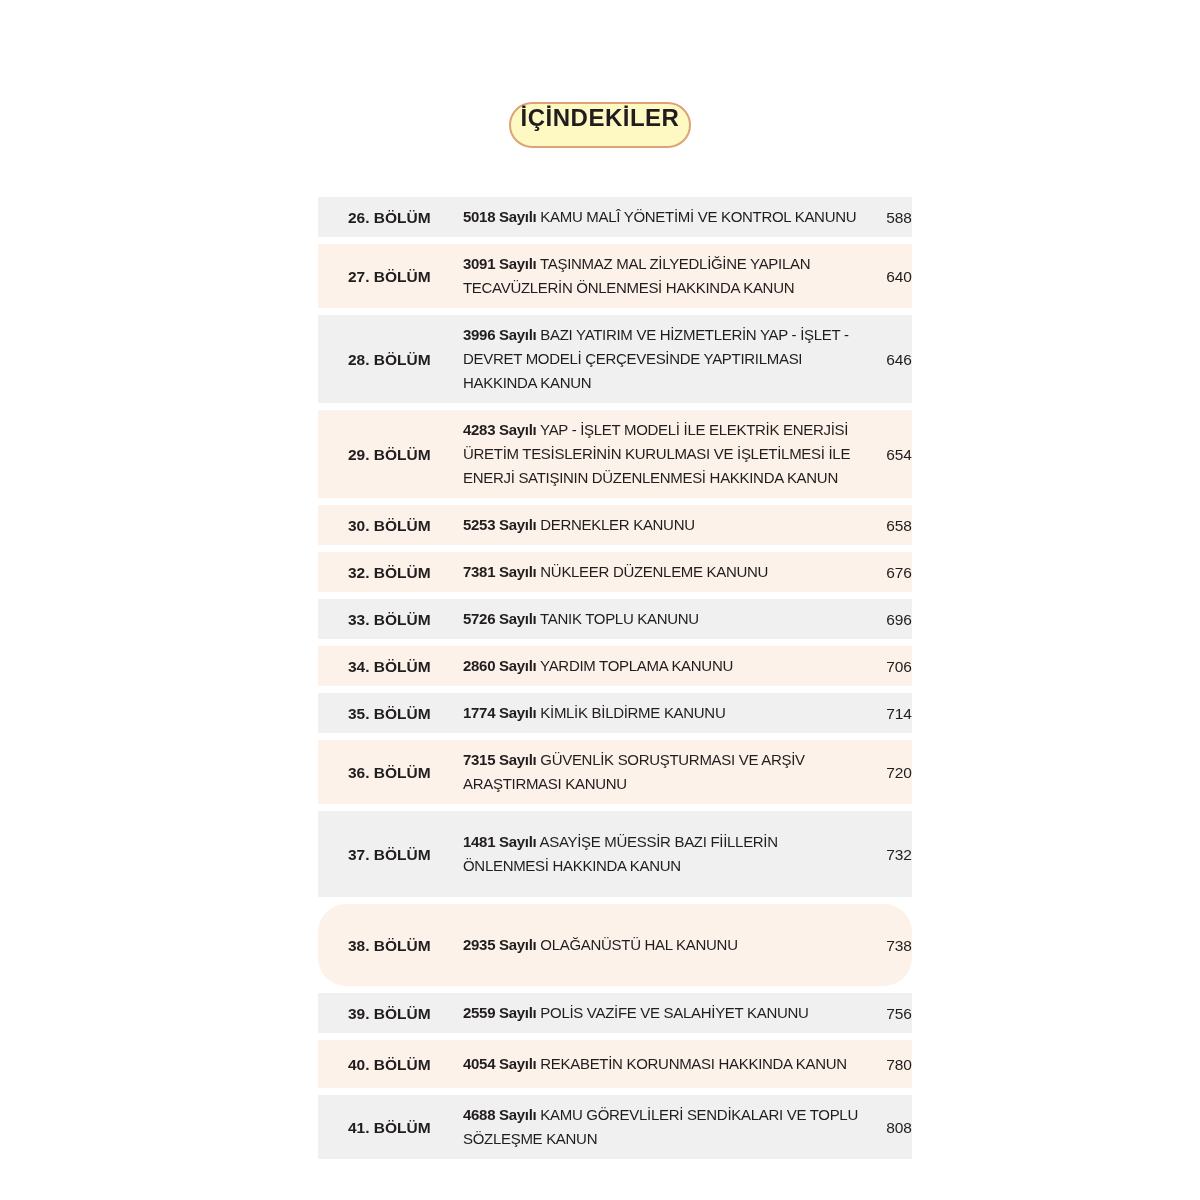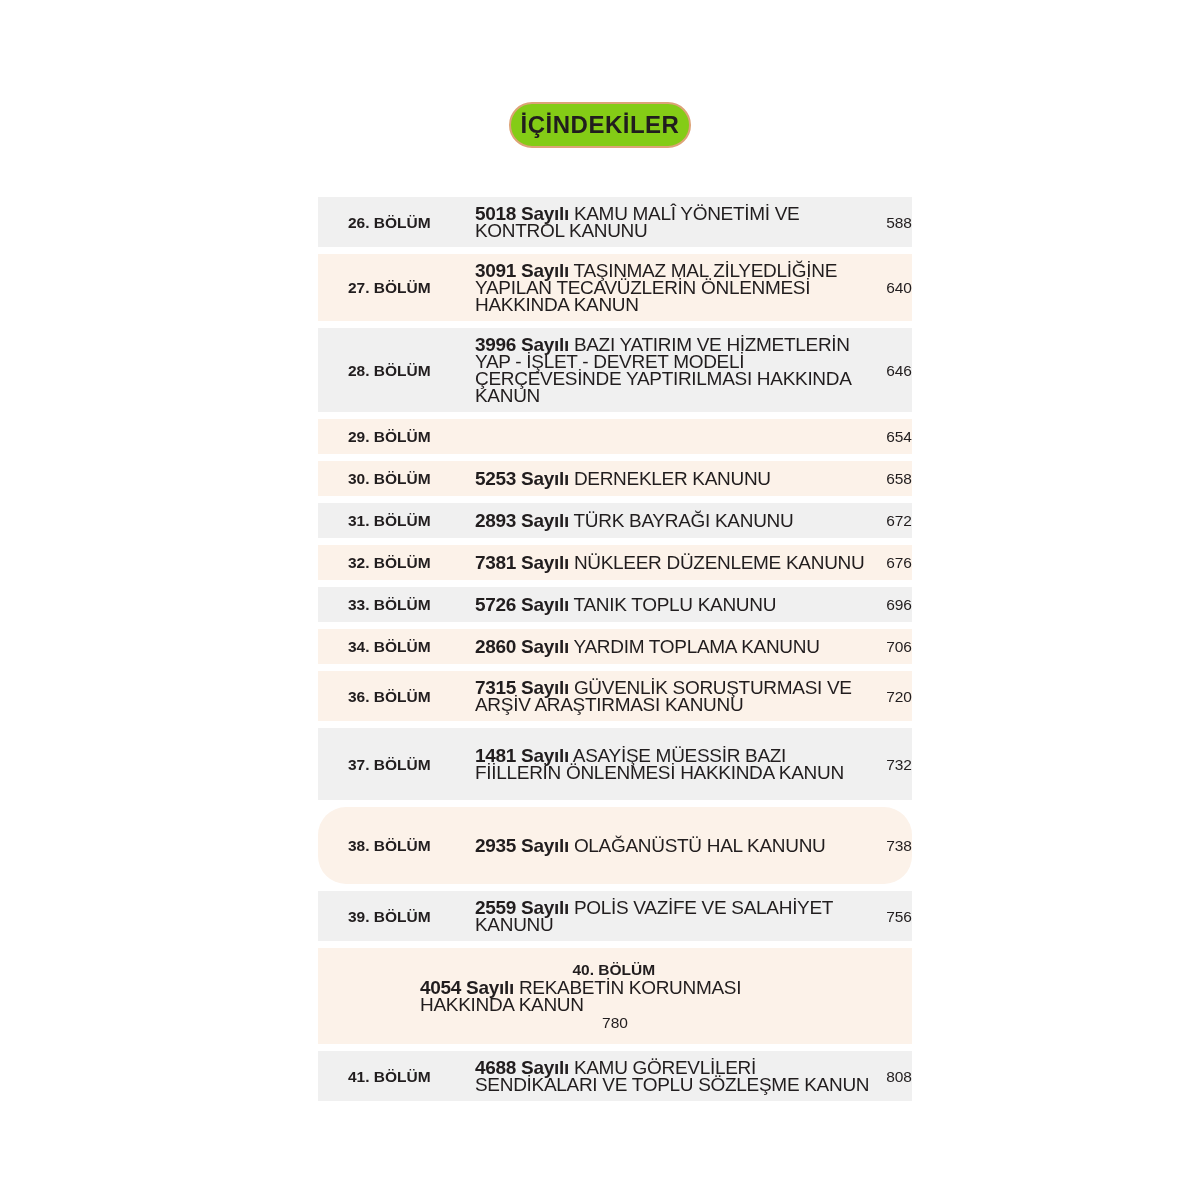--- a/index.html
+++ b/index.html
@@ -22,23 +22,22 @@
   }
   .title-badge {
     position: absolute;
     top: 102px;
     left: 50%;
     transform: translateX(-50%);
     width: 182px;
     height: 46px;
     border: 2px solid var(--badge-border);
     border-radius: 24px;
-    background: #84cc16;
+    background: #fef9c3;
     display: flex;
-    align-items: center;
     justify-content: center;
   }
   .title-badge .badge-text {
     font-size: 24px;
     font-weight: 700;
     letter-spacing: 0.5px;
     color: var(--text);
   }
   .toc {
     position: absolute;
@@ -50,37 +49,36 @@
   .row {
     display: flex;
     align-items: center;
     margin-bottom: 7px;
     padding: 8px 0;
   }
   .row.bg-gray  { background: var(--row-gray); }
   .row.bg-peach { background: var(--row-peach); }
   .row.size-tall  { padding: 19px 0; }
   .row.size-xl    { padding: 29px 0; border-radius: 28px; }
-  .row.size-roomy { padding: 12px 0; flex-direction: column; }
+  .row.size-roomy { padding: 12px 0; }
   .col-chapter {
     width: 145px;
     padding-left: 30px;
     flex-shrink: 0;
     font-size: 15.5px;
     font-weight: 700;
     line-height: 19px;
     white-space: nowrap;
   }
   .col-title {
     width: 402px;
     flex-shrink: 0;
-    font-size: 19px;
-    line-height: 17px;
+    font-size: 15px;
+    line-height: 24px;
     letter-spacing: -0.3px;
-    margin-left: 12px;
   }
   .col-title .law-no { font-weight: 700; }
   .col-page {
     flex: 1;
     text-align: right;
     font-size: 15.5px;
     line-height: 19px;
   }
 </style>
 </head>
@@ -104,53 +102,54 @@
   </div>
 
   <div class="row bg-gray size-normal">
     <div class="col-chapter">28. BÖLÜM</div>
     <div class="col-title"><b class="law-no">3996 Sayılı</b> <span class="law-name">BAZI YATIRIM VE HİZMETLERİN YAP - İŞLET - DEVRET MODELİ ÇERÇEVESİNDE YAPTIRILMASI HAKKINDA KANUN</span></div>
     <div class="col-page">646</div>
   </div>
 
   <div class="row bg-peach size-normal">
     <div class="col-chapter">29. BÖLÜM</div>
+    <div class="col-title"><b class="law-no">4283 Sayılı</b> <span class="law-name">YAP - İŞLET MODELİ İLE ELEKTRİK ENERJİSİ ÜRETİM TESİSLERİNİN KURULMASI VE İŞLETİLMESİ İLE ENERJİ SATIŞININ DÜZENLENMESİ HAKKINDA KANUN</span></div>
     <div class="col-page">654</div>
   </div>
 
   <div class="row bg-peach size-normal">
     <div class="col-chapter">30. BÖLÜM</div>
     <div class="col-title"><b class="law-no">5253 Sayılı</b> <span class="law-name">DERNEKLER KANUNU</span></div>
     <div class="col-page">658</div>
   </div>
 
-  <div class="row bg-gray size-normal">
-    <div class="col-chapter">31. BÖLÜM</div>
-    <div class="col-title"><b class="law-no">2893 Sayılı</b> <span class="law-name">TÜRK BAYRAĞI KANUNU</span></div>
-    <div class="col-page">672</div>
-  </div>
 
   <div class="row bg-peach size-normal">
     <div class="col-chapter">32. BÖLÜM</div>
     <div class="col-title"><b class="law-no">7381 Sayılı</b> <span class="law-name">NÜKLEER DÜZENLEME KANUNU</span></div>
     <div class="col-page">676</div>
   </div>
 
   <div class="row bg-gray size-normal">
     <div class="col-chapter">33. BÖLÜM</div>
     <div class="col-title"><b class="law-no">5726 Sayılı</b> <span class="law-name">TANIK TOPLU KANUNU</span></div>
     <div class="col-page">696</div>
   </div>
 
   <div class="row bg-peach size-normal">
     <div class="col-chapter">34. BÖLÜM</div>
     <div class="col-title"><b class="law-no">2860 Sayılı</b> <span class="law-name">YARDIM TOPLAMA KANUNU</span></div>
     <div class="col-page">706</div>
   </div>
 
+  <div class="row bg-gray size-normal">
+    <div class="col-chapter">35. BÖLÜM</div>
+    <div class="col-title"><b class="law-no">1774 Sayılı</b> <span class="law-name">KİMLİK BİLDİRME KANUNU</span></div>
+    <div class="col-page">714</div>
+  </div>
 
   <div class="row bg-peach size-normal">
     <div class="col-chapter">36. BÖLÜM</div>
     <div class="col-title"><b class="law-no">7315 Sayılı</b> <span class="law-name">GÜVENLİK SORUŞTURMASI VE ARŞİV ARAŞTIRMASI KANUNU</span></div>
     <div class="col-page">720</div>
   </div>
 
   <div class="row bg-gray size-tall">
     <div class="col-chapter">37. BÖLÜM</div>
     <div class="col-title"><b class="law-no">1481 Sayılı</b> <span class="law-name">ASAYİŞE MÜESSİR BAZI FİİLLERİN ÖNLENMESİ HAKKINDA KANUN</span></div>

